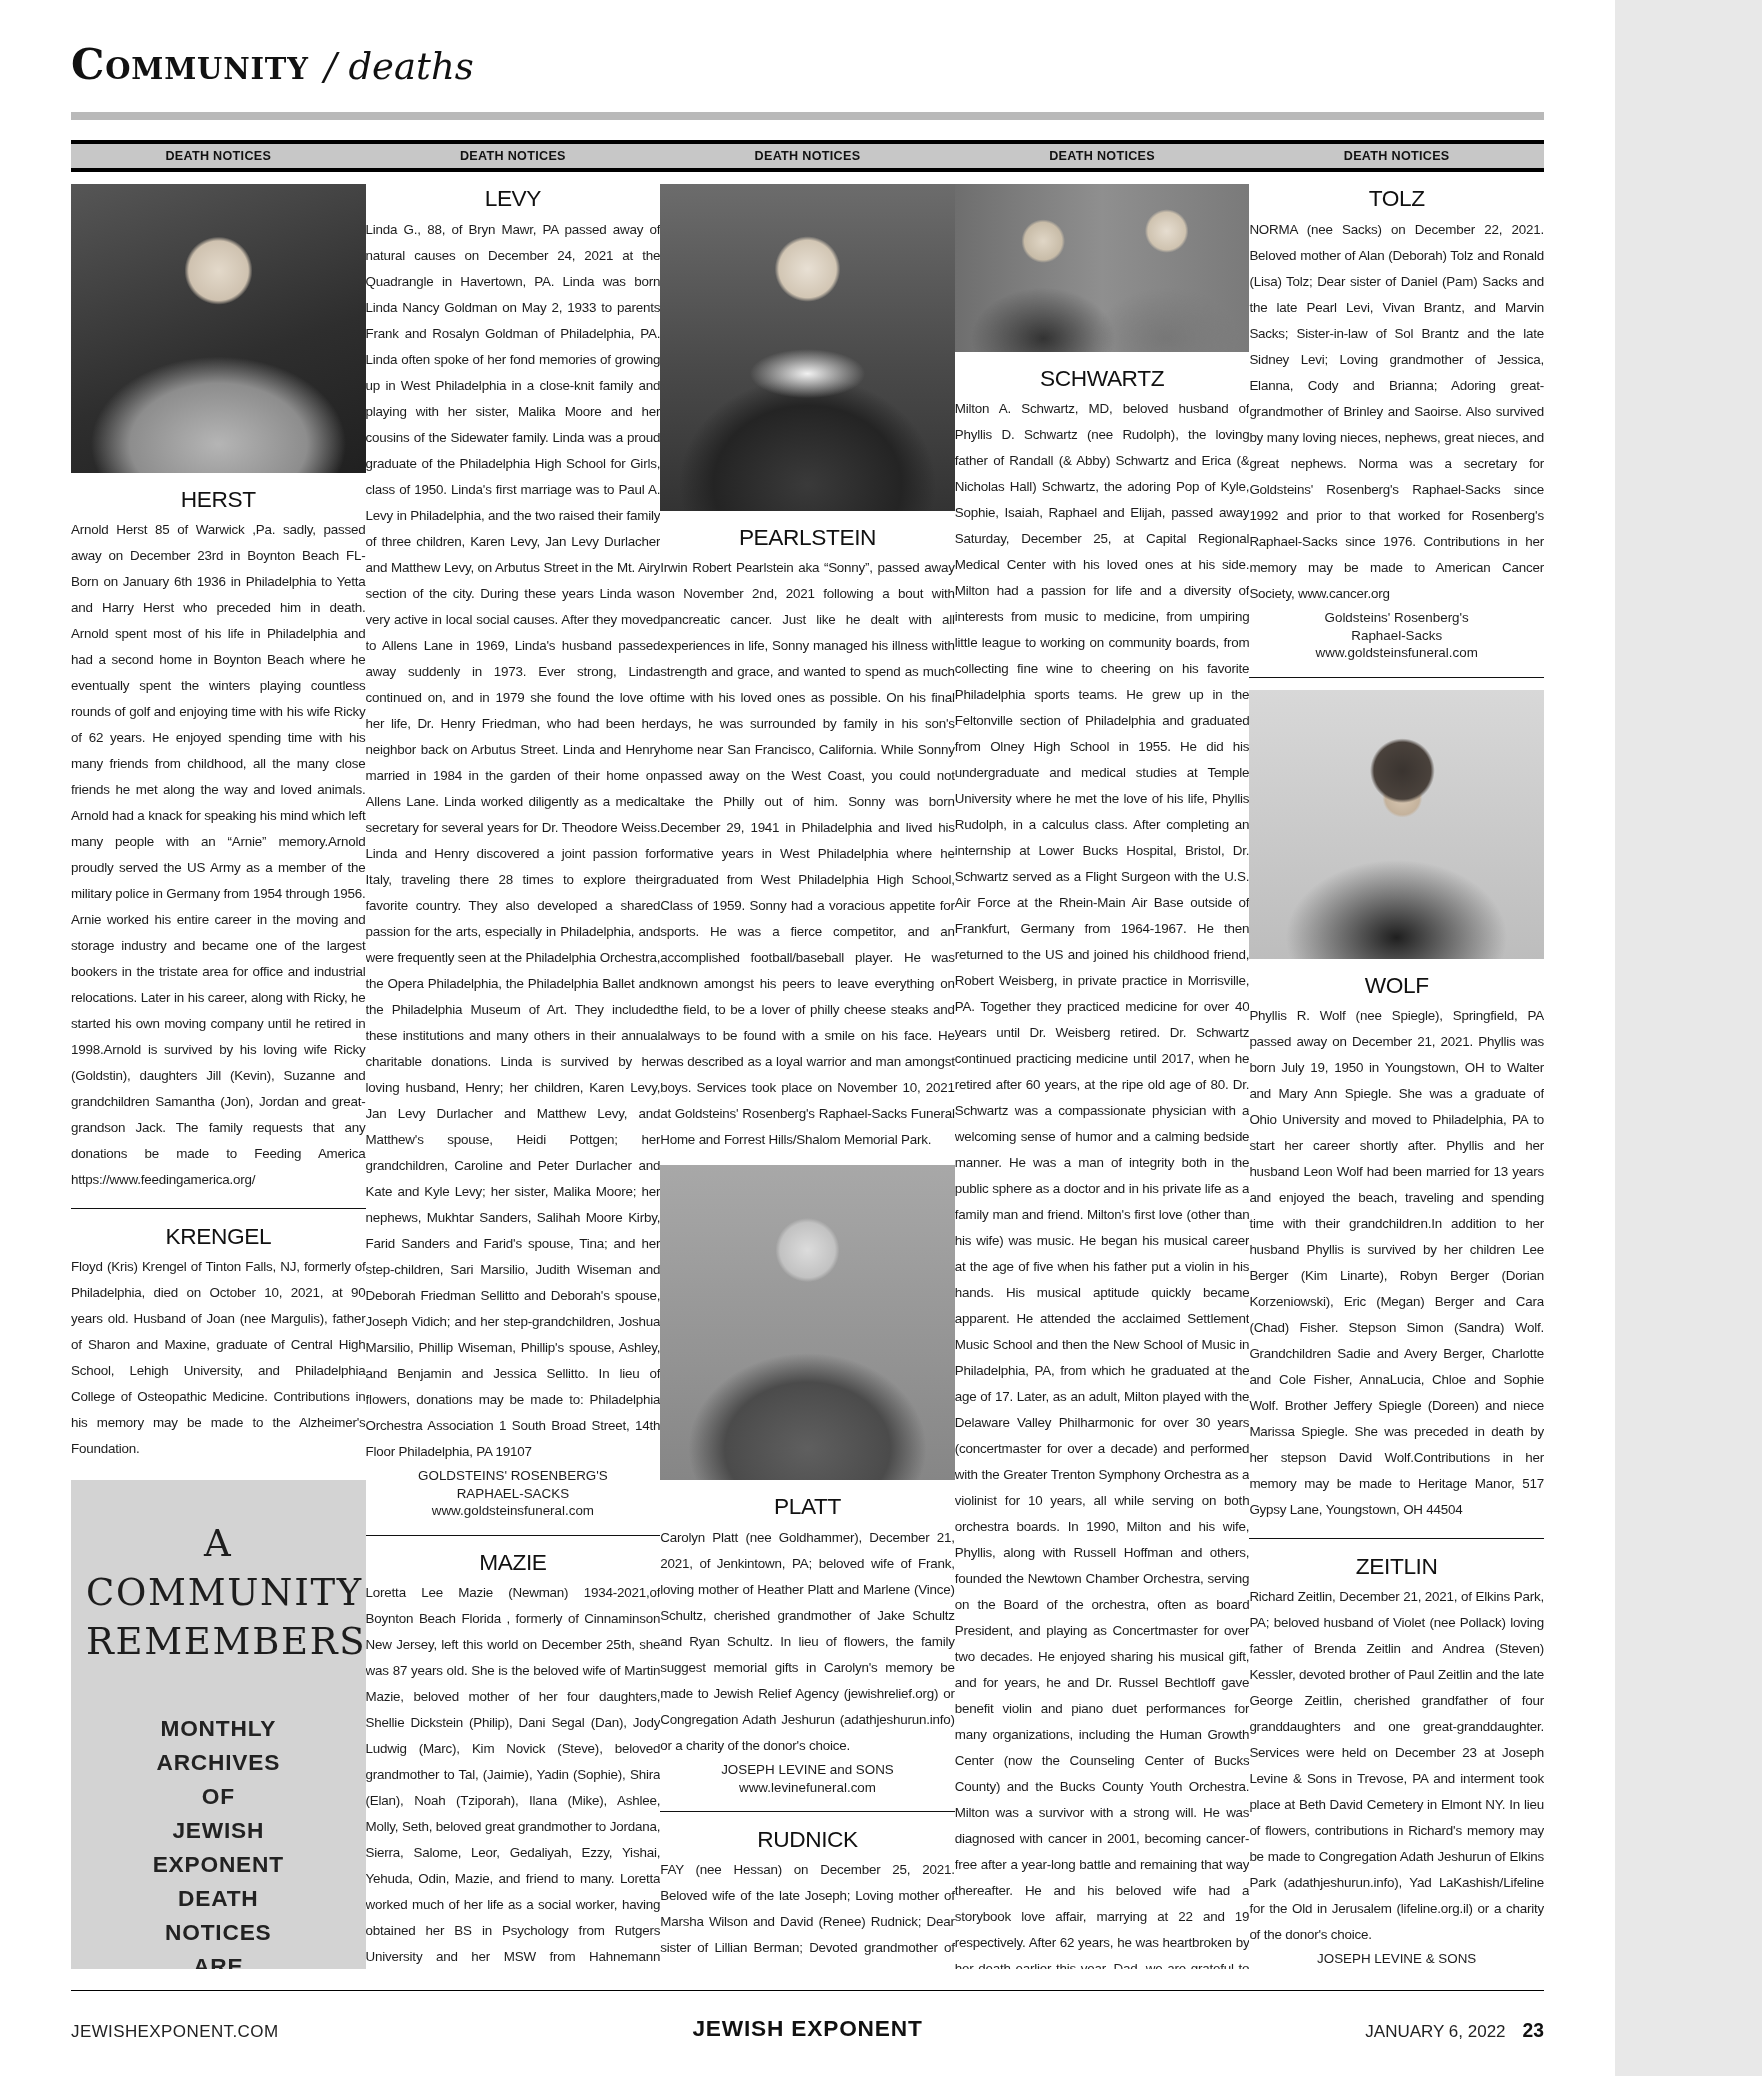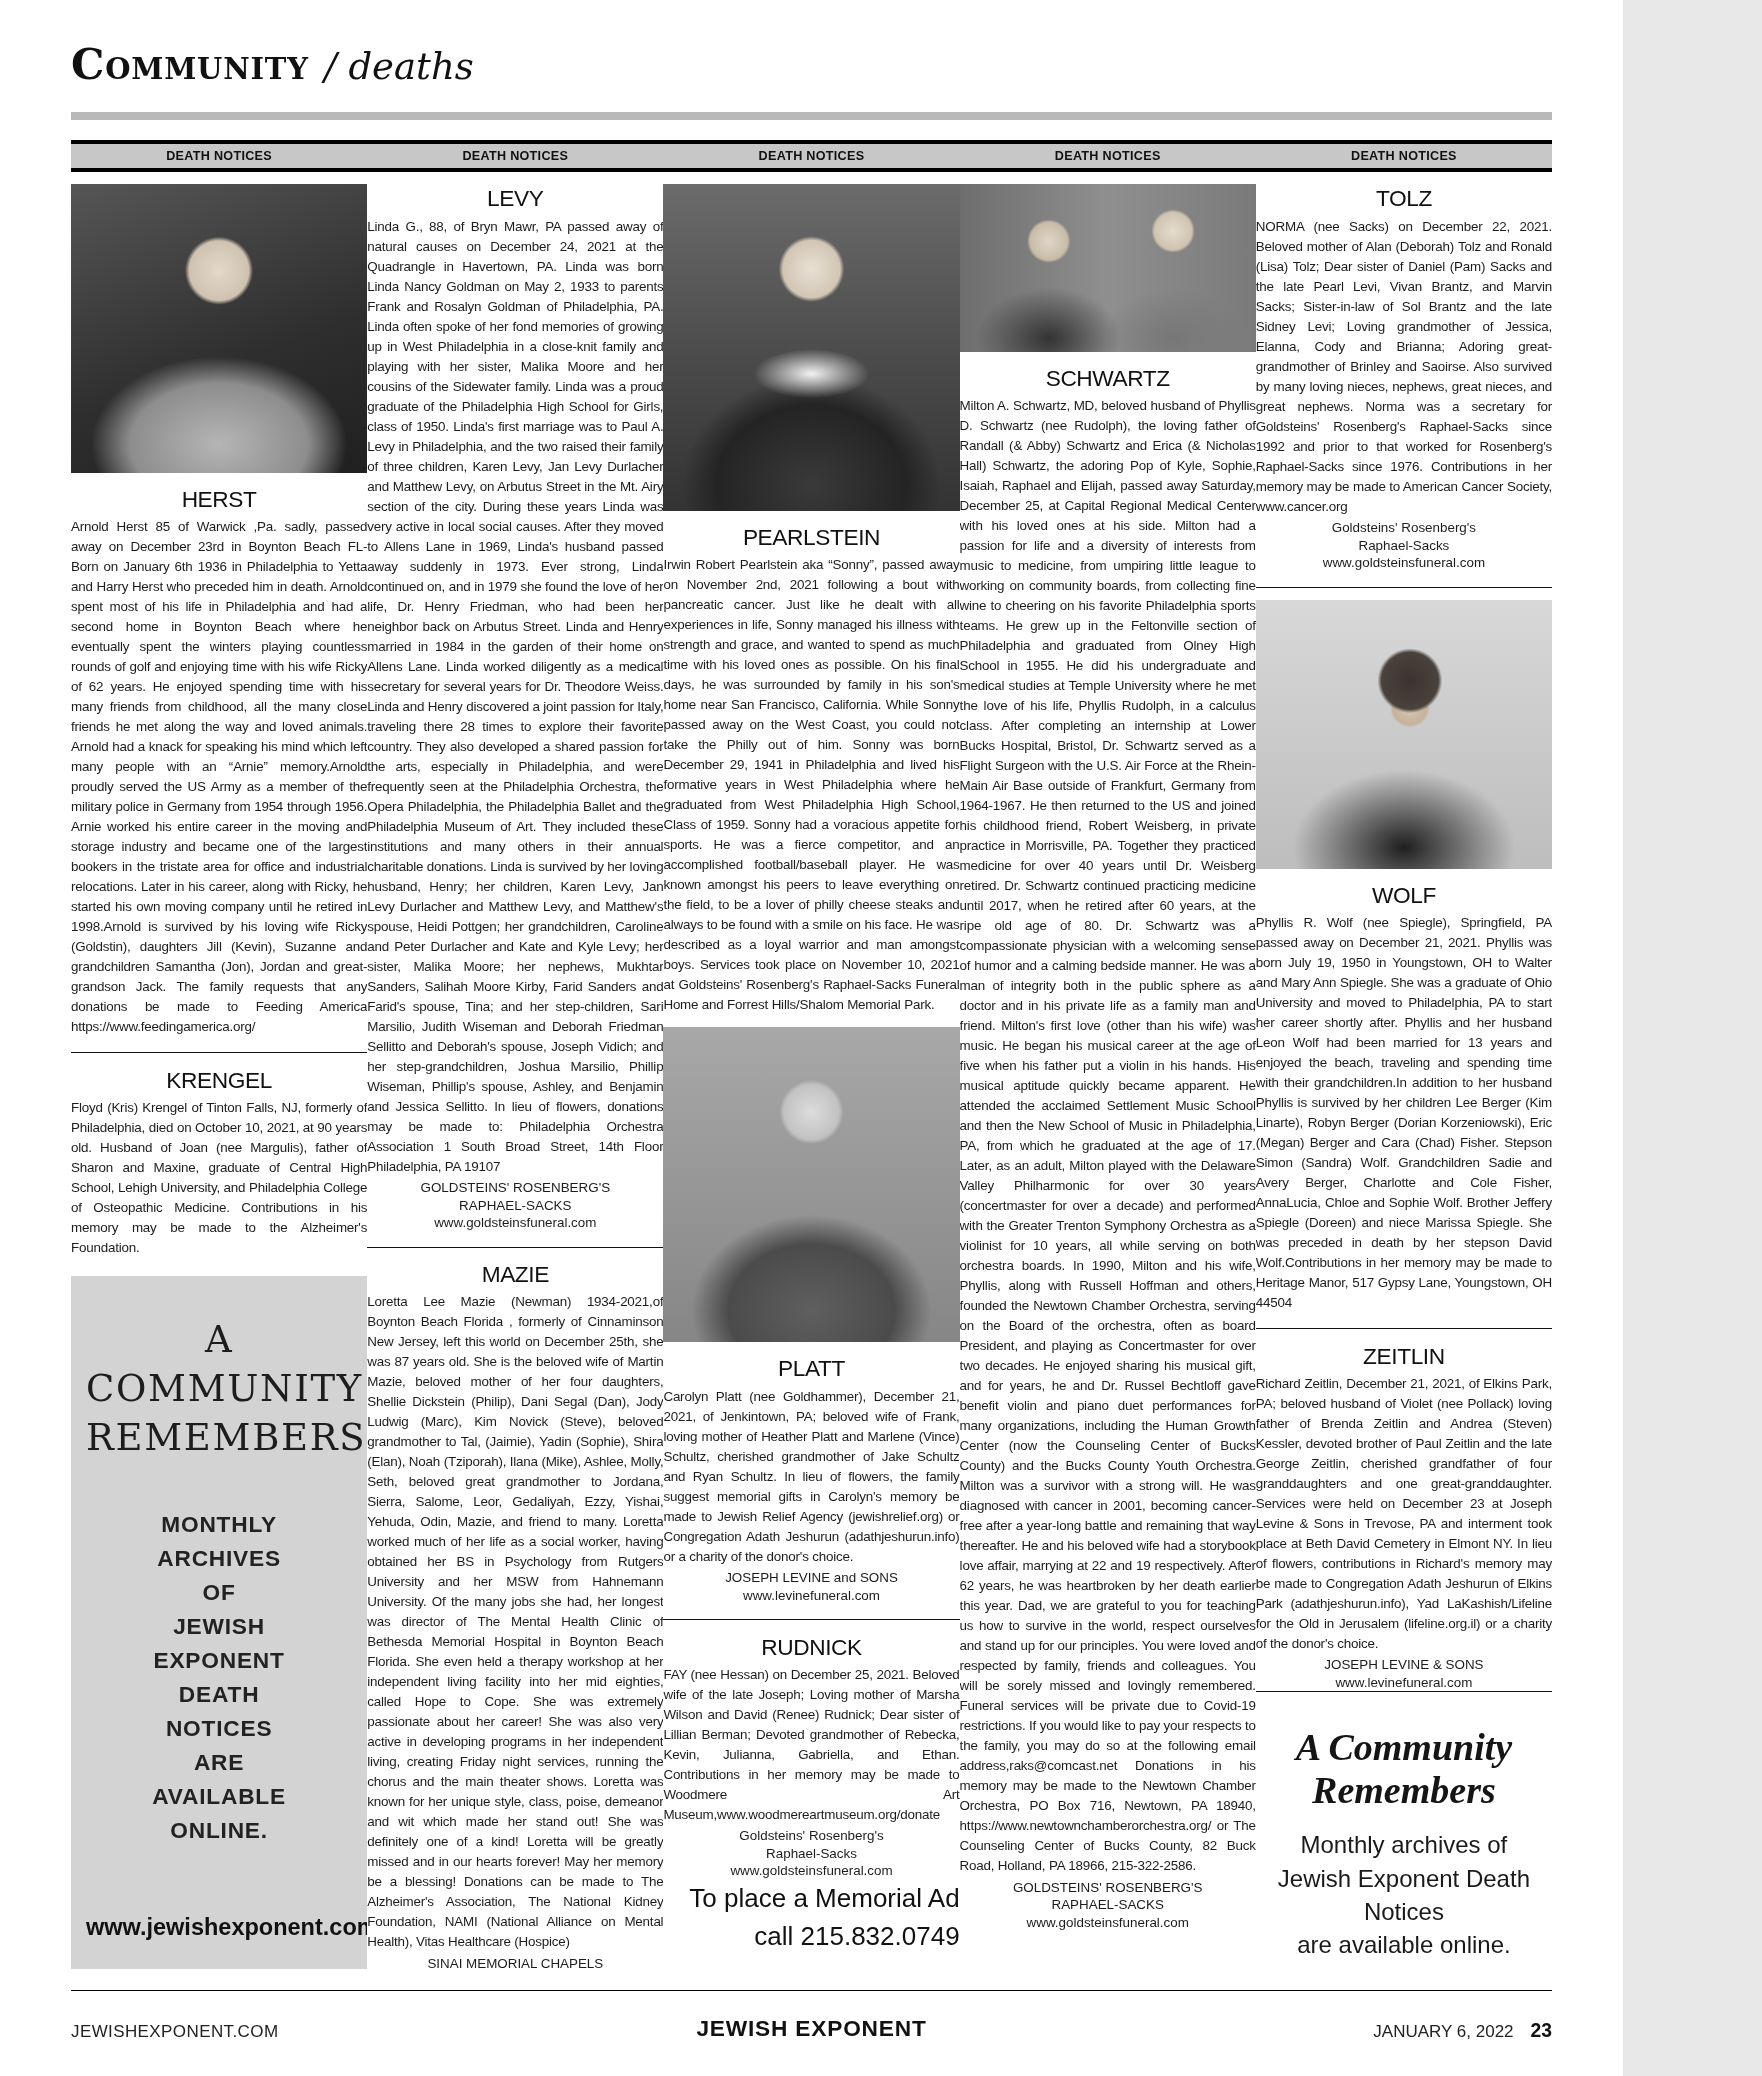--- a/index.html
+++ b/index.html
@@ -1,32 +1,32 @@
 <!DOCTYPE html>
 <html style="font-size:13.4px"><head>
 <meta charset="utf-8">
 <style>
   html,body{margin:0;padding:0;background:#e8e8e8;}
   .page{position:relative;width:1615px;height:2077px;background:#ffffff;overflow:hidden;
-        font-family:"Liberation Sans",sans-serif;color:#1c1c1c;padding-left:8px;}
+        font-family:"Liberation Sans",sans-serif;color:#1c1c1c;}
   
   .masthead{position:absolute;top:40px;left:71px;white-space:nowrap;}
   .mast-title{font-family:"DejaVu Serif",serif;font-weight:bold;font-size:42px;
               font-variant:small-caps;letter-spacing:0.8px;color:#111;}
   .mast-sub{font-family:"DejaVu Serif",serif;font-style:italic;font-size:37px;color:#111;margin-left:11.7px;}
   .grayrule{position:absolute;top:112px;left:71px;right:71px;height:8.4px;background:#b9b9b9;}
   
   .columns{position:absolute;top:120px;left:71px;right:71px;height:1829px;
            display:flex;overflow:hidden;margin-top:20px;}
   .col{flex:1 1 0;display:flex;flex-direction:column;overflow:hidden;min-width:0;}
   .dn-header{flex:0 0 auto;border-top:4.2px solid #000;border-bottom:4.2px solid #000;background:#c7c7c7;
              text-align:center;font-size:12.6px;font-weight:bold;letter-spacing:0.3px;padding:5px 0;color:#111;}
   .obit-title{text-align:center;font-weight:normal;font-size:22.7px;letter-spacing:-0.4px;
               margin:13.4px 0 4.2px;color:#111;}
-  .obit-body{font-size:13.4px;line-height:20px;text-align:justify;margin:0;letter-spacing:-0.2px;}
+  .obit-body{font-size:13.4px;line-height:26px;text-align:justify;margin:0;letter-spacing:-0.2px;}
   .tagline{text-align:center;font-size:13.4px;line-height:17.6px;white-space:pre-line;margin-top:2.5px;}
   .divider{border-top:1.7px solid #111;margin-top:15px;}
   .push-down{margin-top:auto;}
   
   .photo{flex:0 0 auto;margin-top:11.7px;}
   .photo-herst{height:289px;background:
     radial-gradient(circle 54px at 50% 30%, #e3d9ca 0%, #cfc2b0 55%, rgba(0,0,0,0) 63%),
     radial-gradient(ellipse 60% 42% at 50% 90%, #b5b5b5 0%, #8d8d8d 50%, rgba(0,0,0,0) 72%),
     linear-gradient(160deg,#565656 0%,#2e2e2e 60%,#202020 100%);}
   .photo-pearlstein{height:327px;background:

